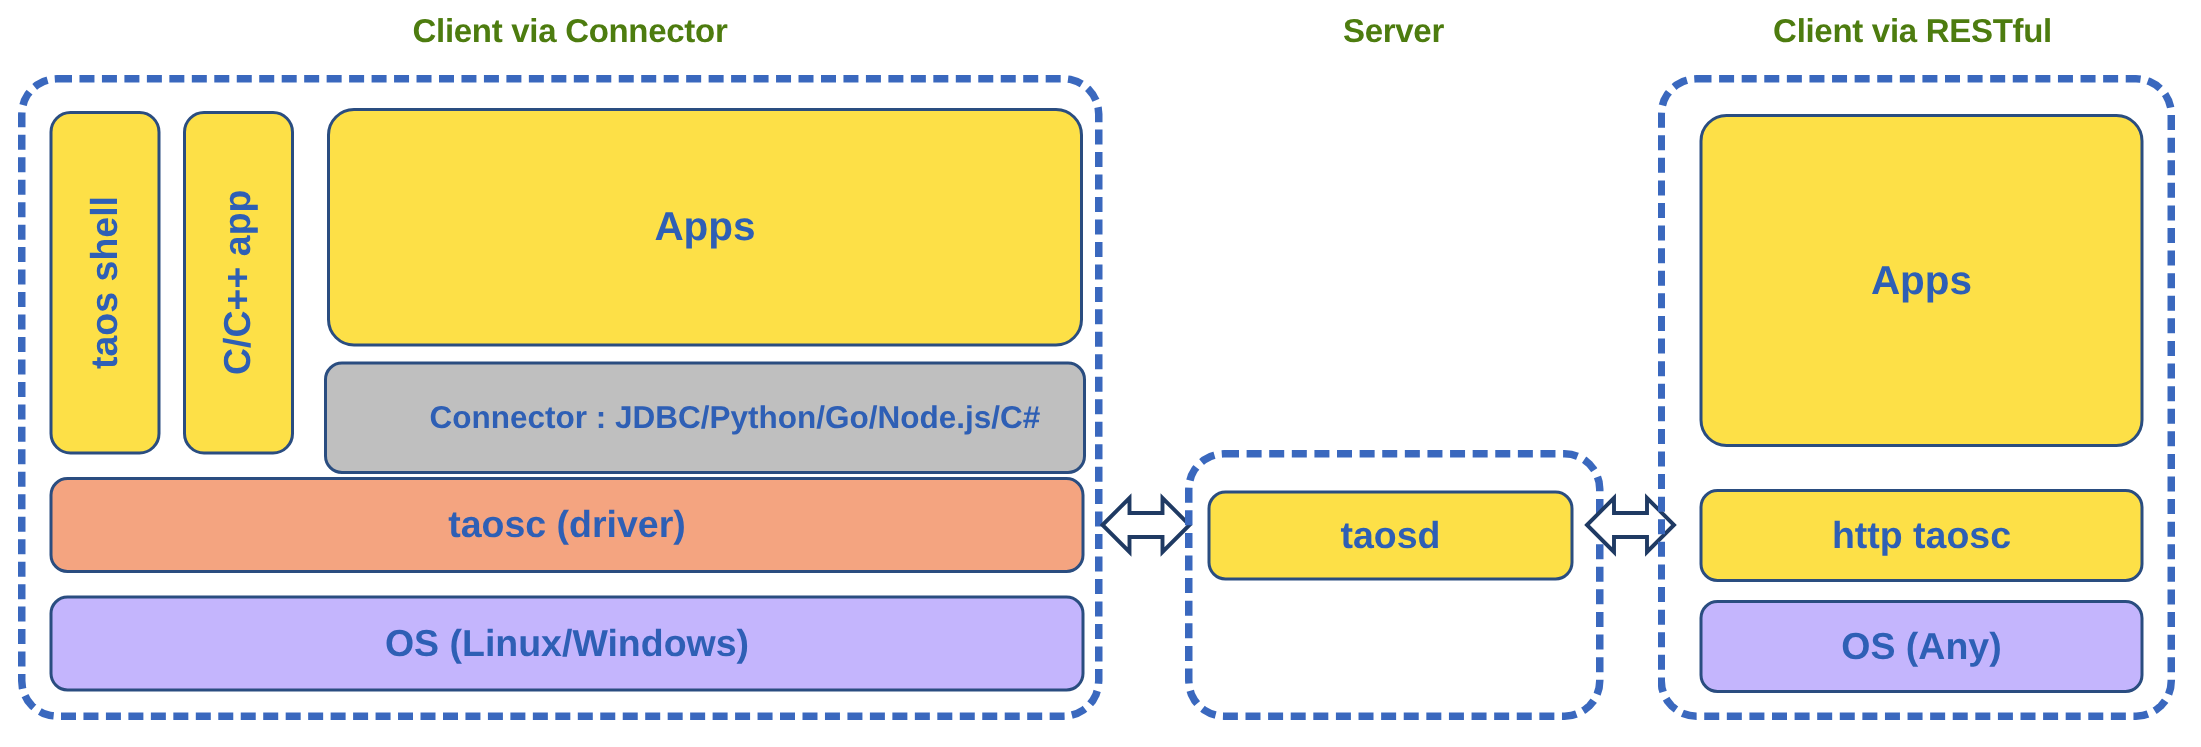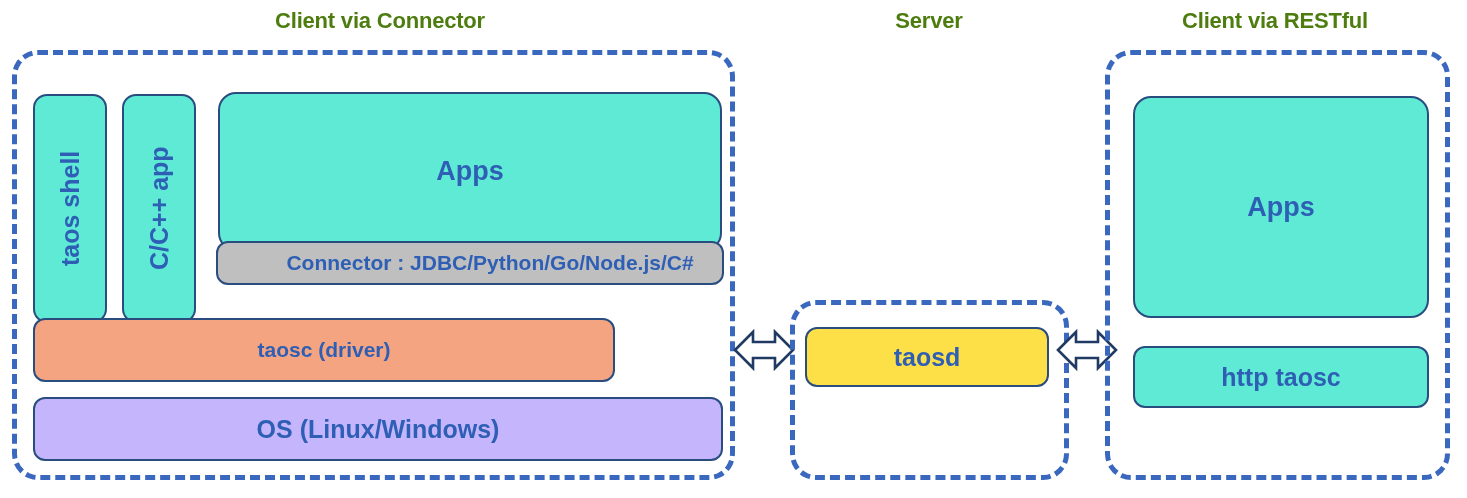--- a/index.html
+++ b/index.html
@@ -60,38 +60,38 @@
     border: 2px solid #2a4d80;
     border-radius: 12px;
     display: flex;
     align-items: center;
     justify-content: center;
     text-align: center;
     color: #2e5fb5;
     font-weight: bold;
     line-height: 1.22;
   }
-  .box.yellow { background: #5eead4; margin-top: 20px; }
+  .box.yellow { background: #fde047; }
   .box.gray   { background: #bfbfbf; }
   .box.orange { background: #f4a480; }
   .box.blue   { background: #c4b5fd; }
   .box.green  { background: #fde047; }
 
   .box.vertical {
     writing-mode: vertical-rl;
     transform: rotate(180deg);
     border-radius: 14px;
   }
 
   
   #box-taos-shell  { left: 33px;  top: 74px;  width: 74px;  height: 229px; font-size: 25px; }
   #box-cpp-app     { left: 122px; top: 74px;  width: 74px;  height: 229px; font-size: 25px; }
   #box-apps-left   { left: 218px; top: 72px;  width: 504px; height: 159px; font-size: 27px; border-radius: 18px; }
-  #box-connector   { left: 216px; top: 241px; width: 508px; height: 44px;  font-size: 21px; padding-left: 40px; }
-  #box-taosc       { left: 33px;  top: 318px; width: 582px; height: 64px;  font-size: 21px; }
+  #box-connector   { left: 216px; top: 241px; width: 508px; height: 75px;  font-size: 21px; padding-left: 40px; }
+  #box-taosc       { left: 33px;  top: 318px; width: 690px; height: 64px;  font-size: 25px; }
   #box-os-left     { left: 33px;  top: 397px; width: 690px; height: 64px;  font-size: 25px; }
 
   
   #box-taosd    { left: 805px; top: 327px; width: 244px; height: 60px; font-size: 25px; }
   #box-os-linux { left: 805px; top: 401px; width: 244px; height: 60px; font-size: 25px; }
 
   
   #box-apps-restful { left: 1133px; top: 76px;  width: 296px; height: 222px; font-size: 27px; border-radius: 18px; }
   #box-http-client  { left: 1133px; top: 326px; width: 296px; height: 62px;  font-size: 25px; }
   #box-os-any       { left: 1133px; top: 400px; width: 296px; height: 62px;  font-size: 25px; }
@@ -149,14 +149,15 @@
 
   <div class="group" id="group-restful"></div>
 
   <div class="box yellow" id="box-apps-restful">
     <span>Apps</span>
       <br>
   </div>
 
   <div class="box yellow" id="box-http-client">http taosc</div>
 
+  <div class="box blue" id="box-os-any">OS (Any)</div>
 
 </div>
 
 </body></html>

